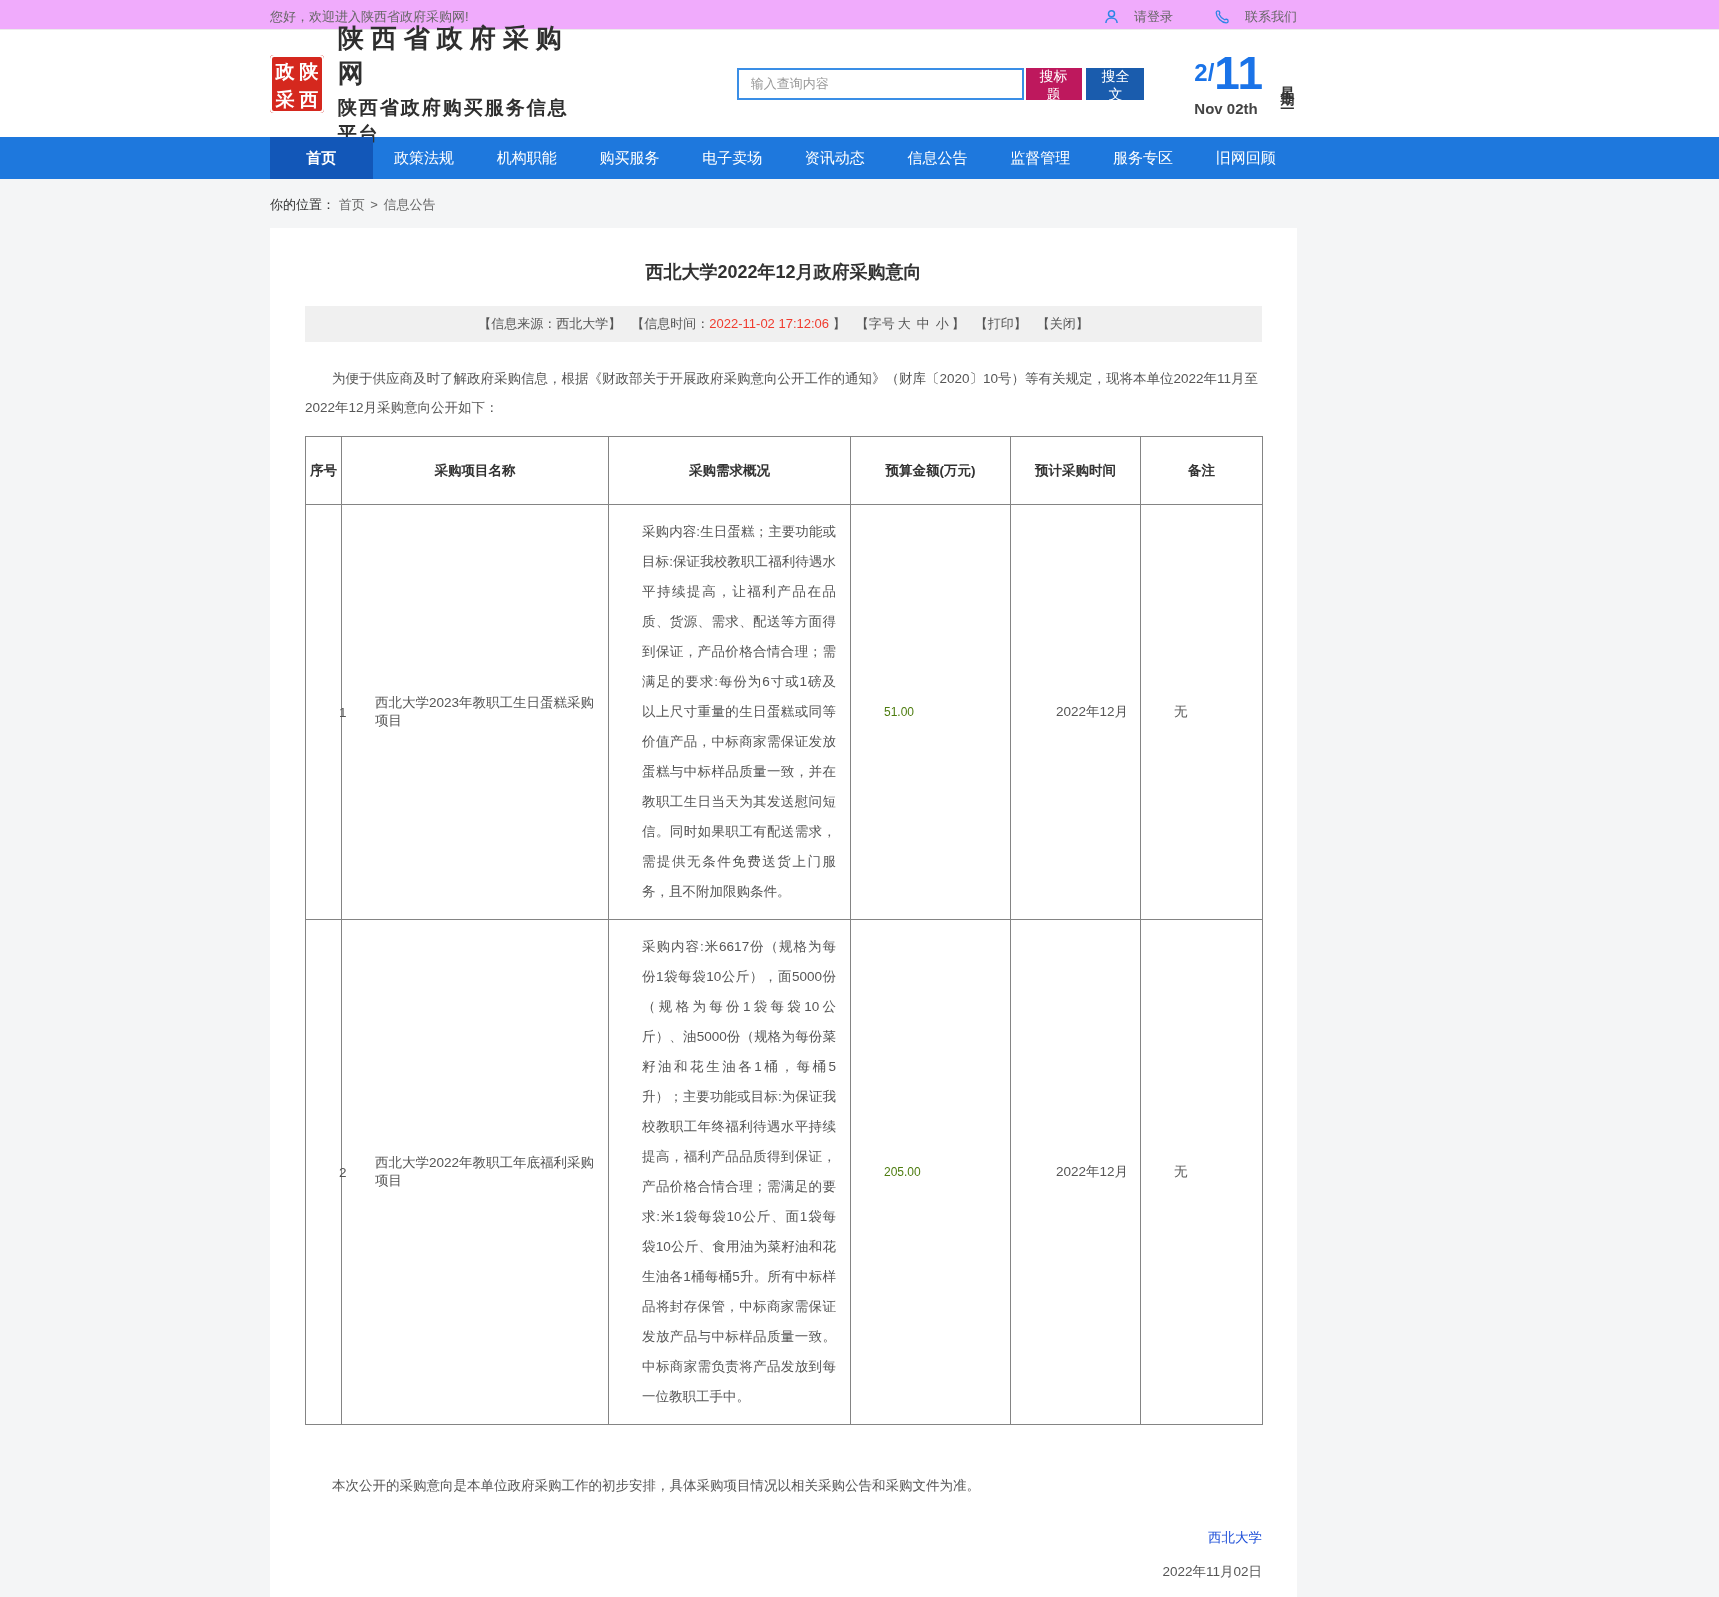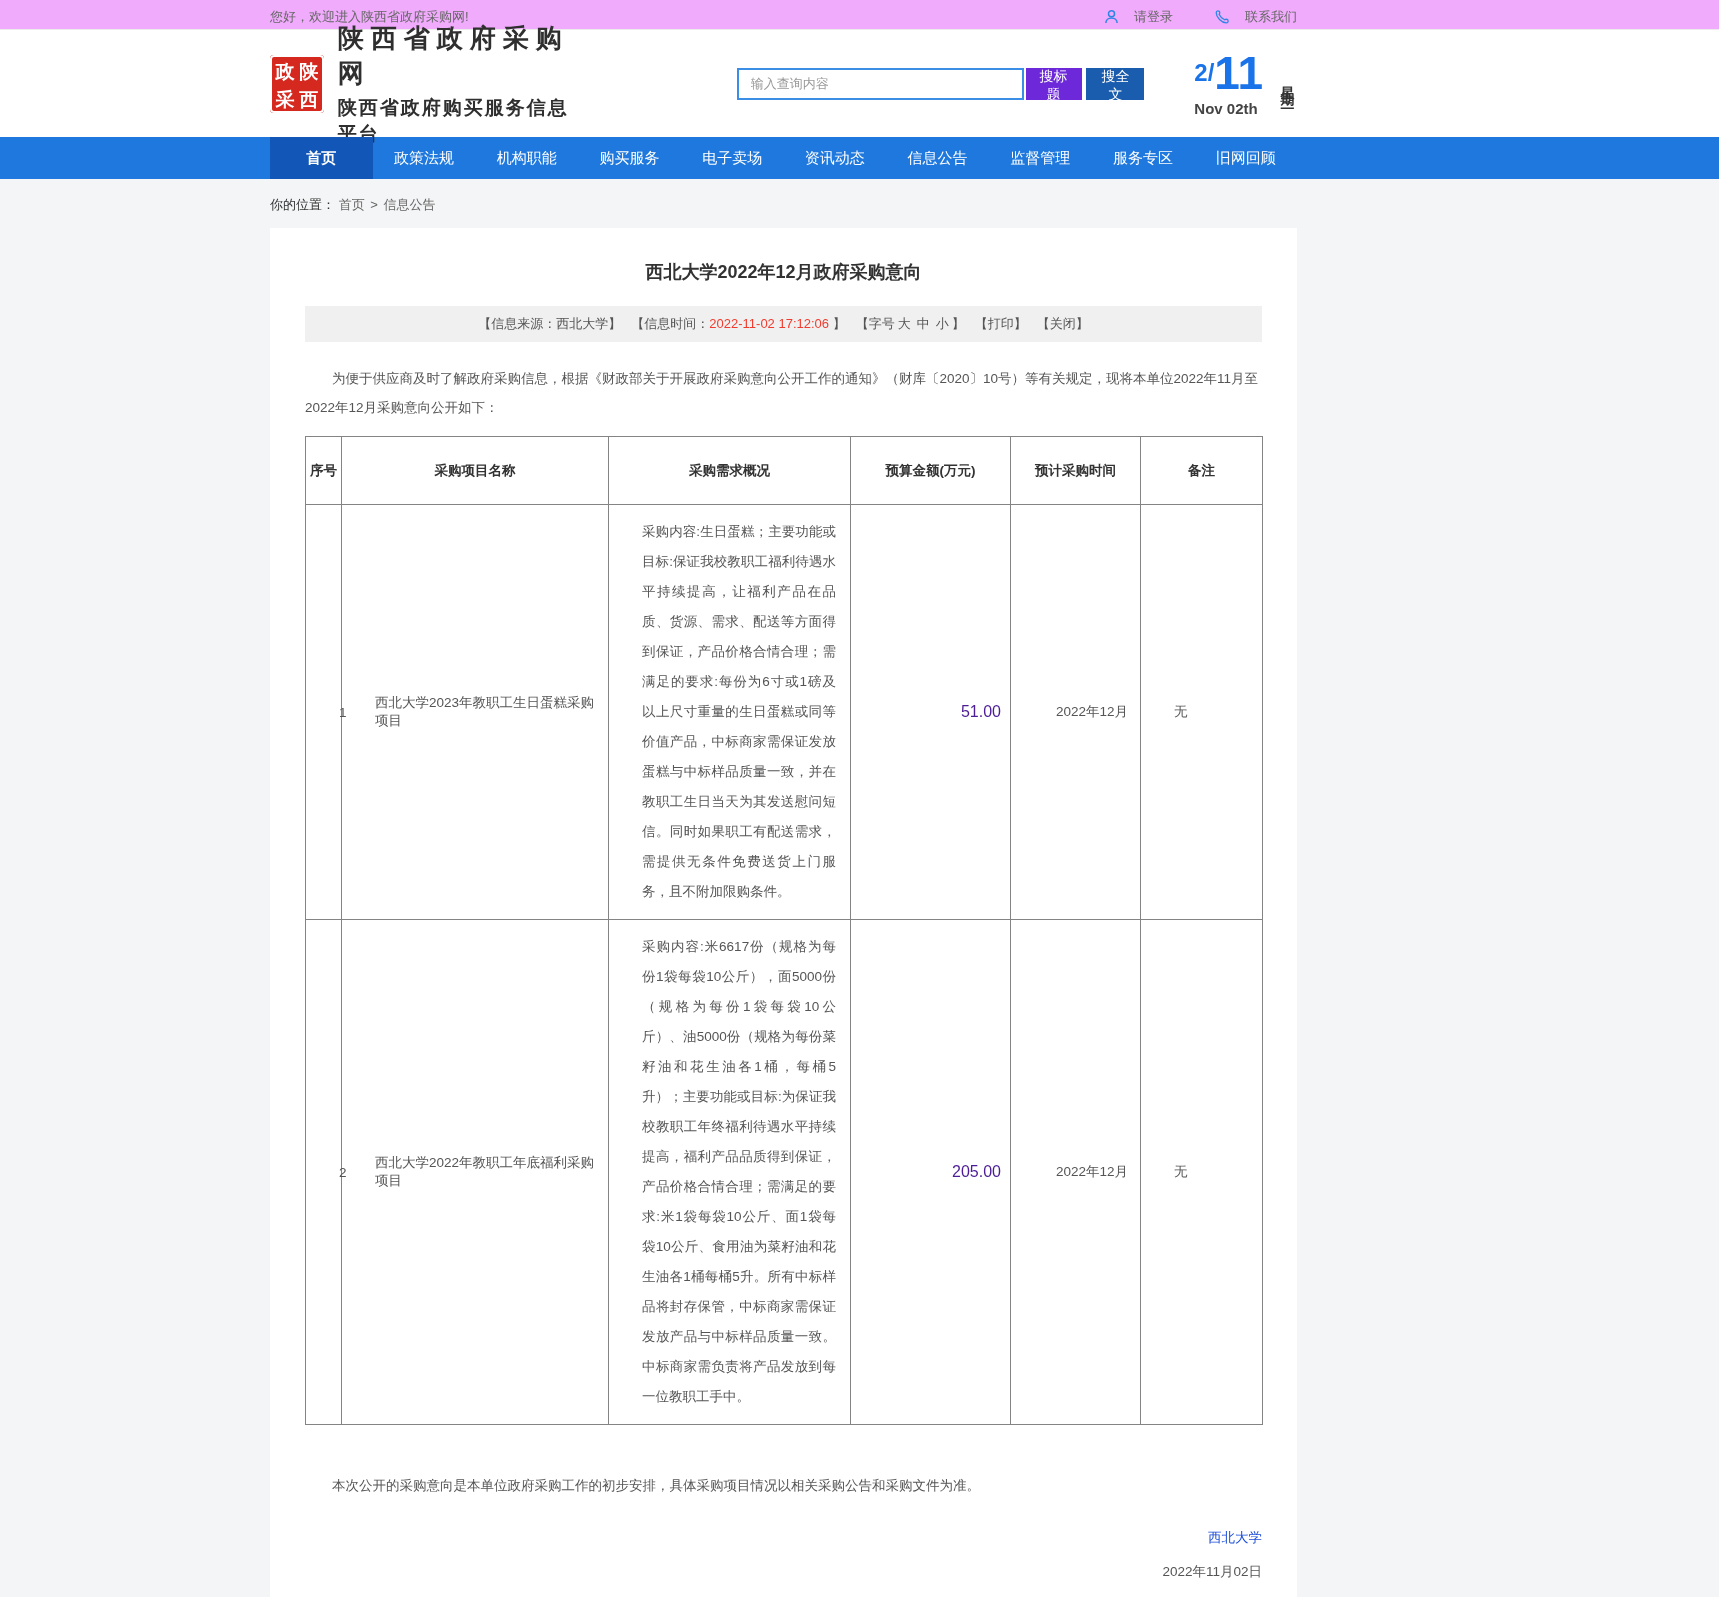--- a/index.html
+++ b/index.html
@@ -32,21 +32,21 @@
   .logo-text .l2 { font-size: 19px; font-weight: bold; color: #2f2f2f; letter-spacing: 2px; margin-top: 4px; }
   .searchbox { display: flex; align-items: center; margin-left: 150px; }
   .searchbox input {
     width: 315px; height: 32px; border: 2px solid #3a8ee6; padding: 0 12px;
     font-size: 13px; color: #333; outline: none; background: #fff;
     font-family: "Liberation Sans", "DejaVu Sans", sans-serif;
   }
   .searchbox input::placeholder { color: #999; }
   .sbtn { height: 32px; padding: 0 10px; color: #fff; font-size: 14px; border: none; cursor: pointer;
           font-family: "Liberation Sans", "DejaVu Sans", sans-serif; }
-  .sbtn.title { background: #6d28d9; margin-left: 2px; padding-left: 9px; }
+  .sbtn.title { background: #be185d; margin-left: 2px; padding-left: 9px; }
   .sbtn.full  { background: #1a5cad; margin-left: 4px; }
   .datebox { margin-left: 50px; display: flex; align-items: center; gap: 16px; }
   .date-nums { }
   .date-nums .line { color: #1a73e8; font-weight: bold; line-height: 1; }
   .date-nums .sm { font-size: 24px; vertical-align: 8px; }
   .date-nums .bg { font-size: 46px; }
   .date-nums .sub { font-size: 15px; color: #444; font-weight: bold; margin-top: 4px; }
   .weekday { font-size: 14px; color: #333; font-weight: bold; writing-mode: vertical-rl; letter-spacing: 6px; }
 
   
@@ -74,21 +74,21 @@
   .intro { margin-top: 22px; font-size: 13.5px; color: #555; line-height: 29px; text-indent: 2em; }
 
   table.purchase { border-collapse: collapse; margin-top: 14px; width: 957px; table-layout: fixed; }
   table.purchase th, table.purchase td { border: 1px solid #848484; padding-left: 33px; }
   table.purchase th { font-size: 13.5px; color: #333; font-weight: bold; padding: 10px 2px; height: 68px; }
   col.c-no { width: 36px; } col.c-name { width: 267px; } col.c-desc { width: 242px; }
   col.c-budget { width: 160px; } col.c-time { width: 130px; } col.c-note { width: 122px; }
   td.no   { text-align: center; font-size: 13.5px; color: #555; }
   td.name { padding: 8px 6px 8px 9px; font-size: 13.5px; color: #555; vertical-align: middle; }
   td.desc { padding: 12px 14px; font-size: 13.5px; color: #555; line-height: 30px; text-align: justify; vertical-align: middle; }
-  td.budget { text-align: right; padding-right: 9px; font-size: 16px; color: #4c1d95; }
+  td.budget { text-align: left; padding-right: 9px; font-size: 12px; color: #4d7c0f; }
   td.time { text-align: center; font-size: 13.5px; color: #555; }
   td.note { padding-left: 12px; font-size: 13.5px; color: #555; }
 
   .closing { margin-top: 48px; font-size: 13.5px; color: #555; line-height: 26px; text-indent: 2em; }
   .signer { text-align: right; font-size: 13.5px; color: #1d4ed8; margin-top: 30px; }
   .sign-date { text-align: right; font-size: 13.5px; color: #555; margin-top: 16px; }
 </style>
 </head>
 <body>
 

